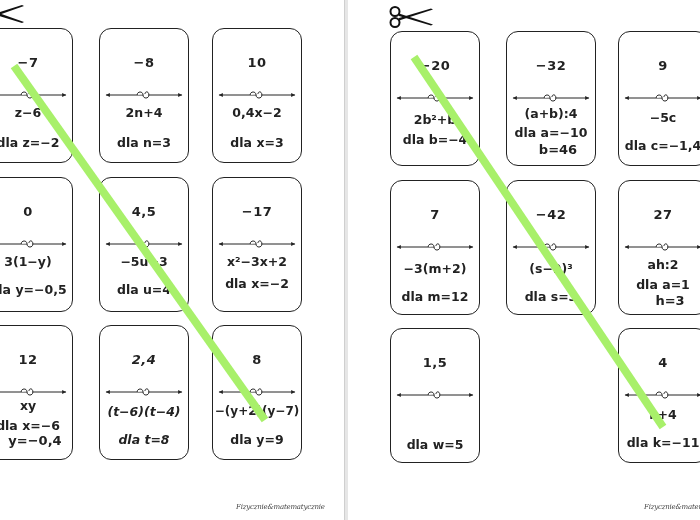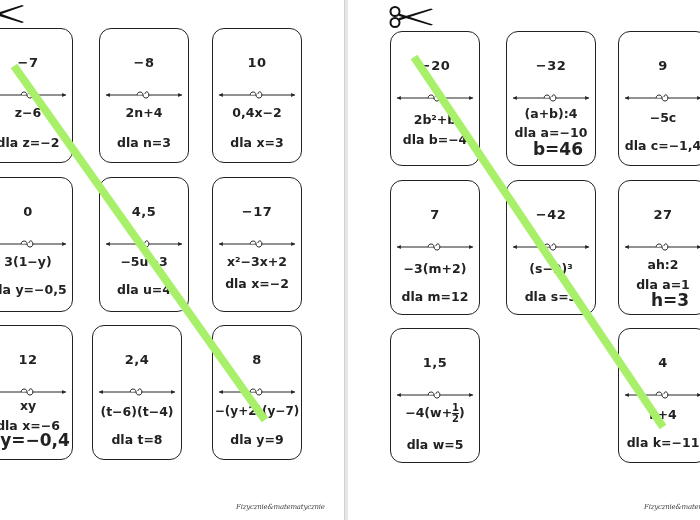--- a/index.html
+++ b/index.html
@@ -7,21 +7,21 @@
     .page { position:absolute; top:0; height:520px; background:#fff; overflow:hidden; }
     #page-left { left:0; width:344px; }
     #page-right { left:348px; width:404px; }
     .divider { position:absolute; left:344px; top:0; width:4px; height:520px; background:#e6e6e6; border-left:1px solid #cfcfcf; box-sizing:border-box; }
     .card { position:absolute; width:90px; height:135px; border:1.6px solid #222; border-radius:12px; box-sizing:border-box; background:#fff; text-align:center; }
     .card .answer { position:absolute; left:0; right:0; top:26px; font-size:13px; font-weight:bold; letter-spacing:0.5px; }
     .card .sep { position:absolute; left:4px; right:4px; top:60px; height:12px; }
     .card .sep svg { display:block; width:100%; height:12px; }
     .card .expr { position:absolute; left:0; right:0; top:76px; font-size:12.5px; font-weight:bold; line-height:15px; }
     .card .cond { position:absolute; left:0; right:0; font-size:12.5px; font-weight:bold; line-height:15px; white-space:nowrap; }
-    .card .cond2 { position:absolute; left:0; right:0; font-size:17px; font-weight:bold; line-height:15px; white-space:nowrap; padding-left:14px; }
+    .card .cond2 { position:absolute; left:0; right:0; font-size:13px; font-weight:bold; line-height:15px; white-space:nowrap; padding-left:14px; }
     .frac { display:inline-block; vertical-align:middle; text-align:center; }
     .frac .num { display:block; border-bottom:1.5px solid #222; padding:0 3px; line-height:14px; }
     .frac .den { display:block; line-height:14px; }
     .smallfrac { display:inline-block; vertical-align:middle; font-size:10px; line-height:10px; text-align:center; }
     .smallfrac span { display:block; }
     .smallfrac .n { border-bottom:1px solid #222; }
     .scissors { position:absolute; }
     .footer { position:absolute; font-family:"DejaVu Serif", serif; font-style:italic; font-size:7px; color:#444; letter-spacing:-0.2px; }
     .marker { position:absolute; left:0; top:0; width:700px; height:520px; pointer-events:none; }
   </style>
@@ -118,21 +118,21 @@
         <svg viewBox="0 0 82 12" preserveAspectRatio="none">
           <line x1="2" y1="6" x2="80" y2="6" stroke="#222" stroke-width="1"></line>
           <path d="M2 6 L6 4 L6 8 Z M80 6 L76 4 L76 8 Z" fill="#222"></path>
           <path d="M34 6 c0 -4 6 -4 6 0 c0 4 6 4 6 0 c0 -4 -4 -4 -4 -1" fill="#fff" stroke="#222" stroke-width="1"></path>
         </svg>
       </div>
     <div class="expr" style="top:72px;">xy</div>
     <div class="cond" style="top:92px;">dla x=−6</div>
     <div class="cond2" style="top:107px;">y=−0,4</div>
   </div>
-  <div class="card" style="left:92px; top:325px;">
+  <div class="card" style="left:99px; top:325px;font-style:italic;">
     <div class="answer">2,4</div>
     <div class="sep">
         <svg viewBox="0 0 82 12" preserveAspectRatio="none">
           <line x1="2" y1="6" x2="80" y2="6" stroke="#222" stroke-width="1"></line>
           <path d="M2 6 L6 4 L6 8 Z M80 6 L76 4 L76 8 Z" fill="#222"></path>
           <path d="M34 6 c0 -4 6 -4 6 0 c0 4 6 4 6 0 c0 -4 -4 -4 -4 -1" fill="#fff" stroke="#222" stroke-width="1"></path>
         </svg>
       </div>
     <div class="expr" style="top:78px;">(t−6)(t−4)</div>
     <div class="cond" style="top:106px;">dla t=8</div>
@@ -243,23 +243,20 @@
 
   <div class="card" style="left:42px; top:328px;">
     <div class="answer">1,5</div>
     <div class="sep">
         <svg viewBox="0 0 82 12" preserveAspectRatio="none">
           <line x1="2" y1="6" x2="80" y2="6" stroke="#222" stroke-width="1"></line>
           <path d="M2 6 L6 4 L6 8 Z M80 6 L76 4 L76 8 Z" fill="#222"></path>
           <path d="M34 6 c0 -4 6 -4 6 0 c0 4 6 4 6 0 c0 -4 -4 -4 -4 -1" fill="#fff" stroke="#222" stroke-width="1"></path>
         </svg>
       </div>
-    <div class="expr" style="top:74px;">
-      <span>−4(w+</span><span class="smallfrac"><span class="n">1</span><span>2</span></span><span>)</span>
-    </div>
     <div class="cond" style="top:108px;">dla w=5</div>
   </div>
   <div class="card" style="left:270px; top:328px;">
     <div class="answer">4</div>
     <div class="sep">
         <svg viewBox="0 0 82 12" preserveAspectRatio="none">
           <line x1="2" y1="6" x2="80" y2="6" stroke="#222" stroke-width="1"></line>
           <path d="M2 6 L6 4 L6 8 Z M80 6 L76 4 L76 8 Z" fill="#222"></path>
           <path d="M34 6 c0 -4 6 -4 6 0 c0 4 6 4 6 0 c0 -4 -4 -4 -4 -1" fill="#fff" stroke="#222" stroke-width="1"></path>
         </svg>

